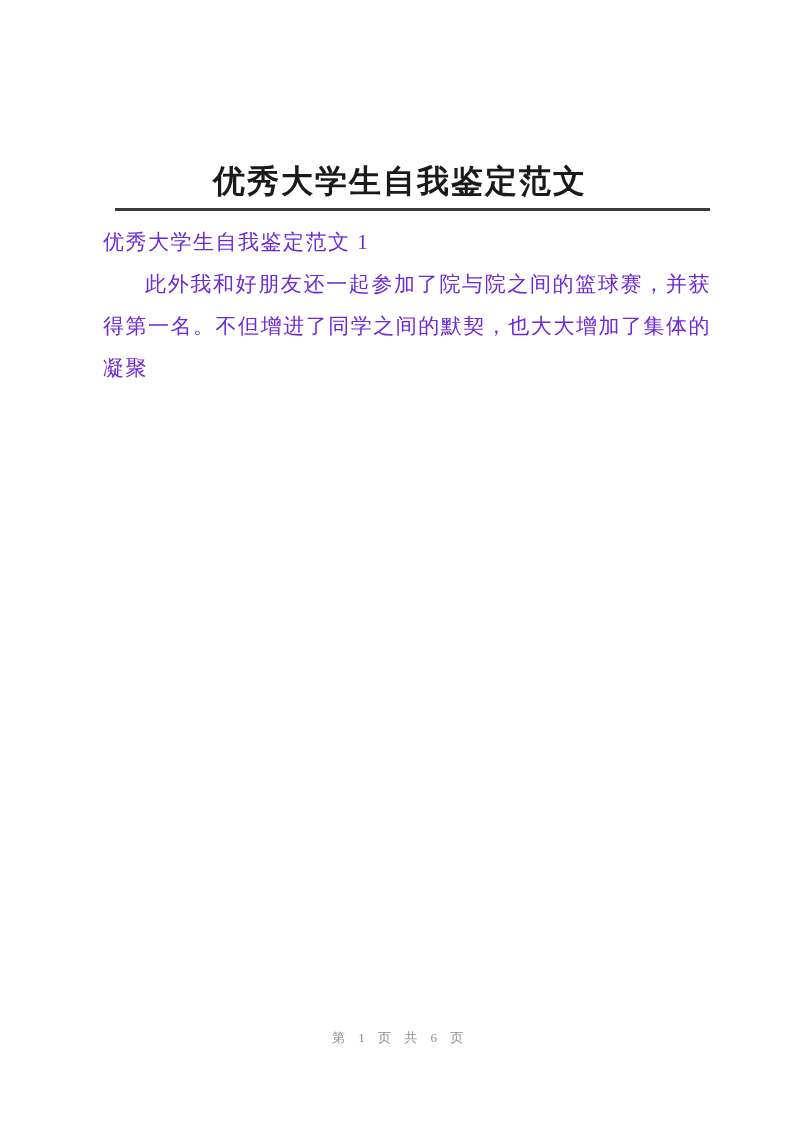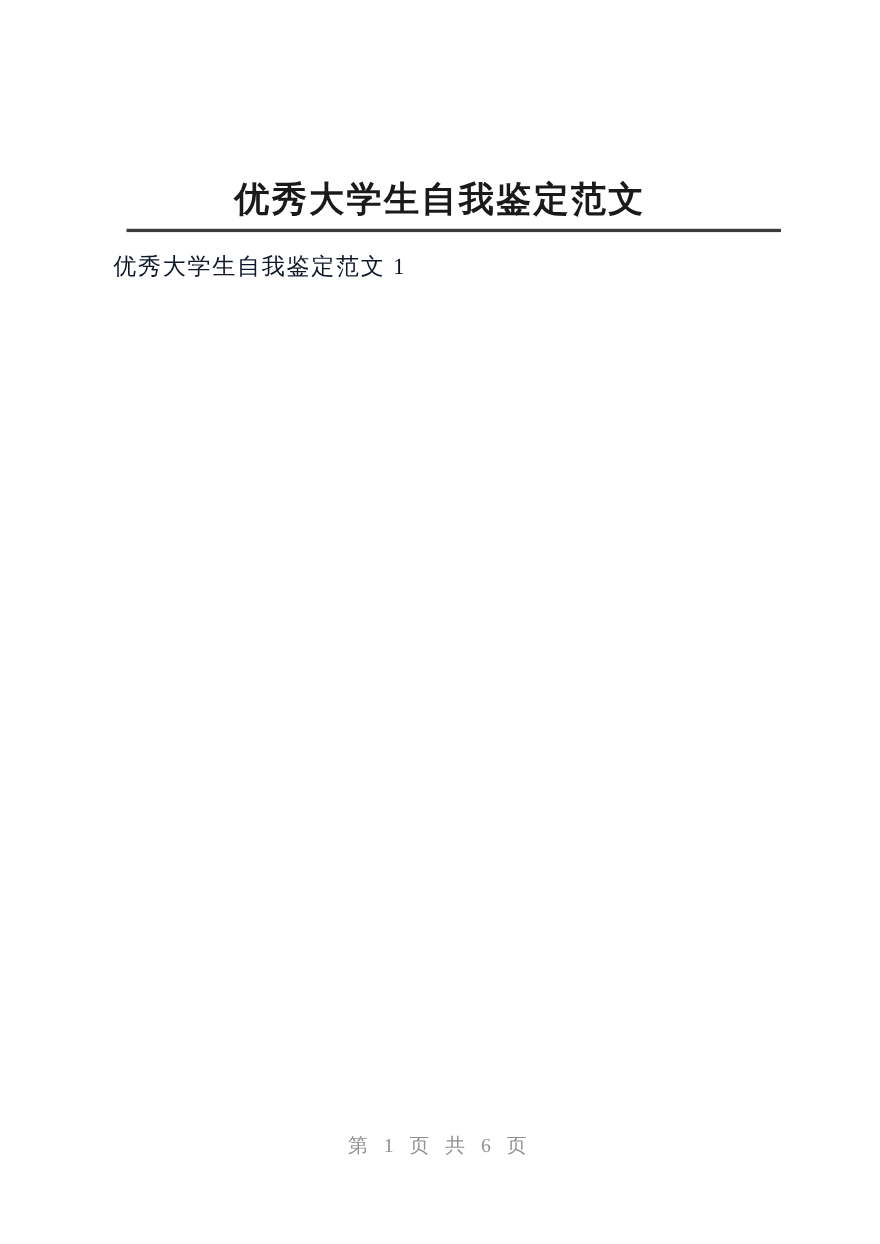--- a/index.html
+++ b/index.html
@@ -36,51 +36,52 @@
     background: #3b3b3b;
   }
   .content {
     position: absolute;
     top: 221px;
     left: 103px;
     width: 608px;
     font-size: 21px;
     line-height: 42px;
     letter-spacing: 1.5px;
-    color: #0f172a;
+    color: #6d28d9;
     text-align: justify;
   }
   .content p {
     margin: 0;
     padding: 0;
   }
   .para {
     text-indent: 2em;
   }
   .page-footer {
     position: absolute;
     top: 1029px;
     left: 0;
     width: 100%;
     text-align: center;
-    font-size: 18px;
+    font-size: 13px;
     letter-spacing: 5px;
     color: #8f8f8f;
   }
 </style>
 </head>
 <body>
 
 <div class="page">
 
   <h1 class="doc-title">优秀大学生自我鉴定范文</h1>
 
   <div class="title-divider"></div>
 
   <div class="content">
     <p class="subtitle">优秀大学生自我鉴定范文 1</p>
+    <p class="para">此外我和好朋友还一起参加了院与院之间的篮球赛，并获得第一名。不但增进了同学之间的默契，也大大增加了集体的凝聚</p>
   </div>
 
   <div class="page-footer">
     <span>第 1 页 共 6 页</span>
   </div>
 
 </div>
 
 </body></html>

